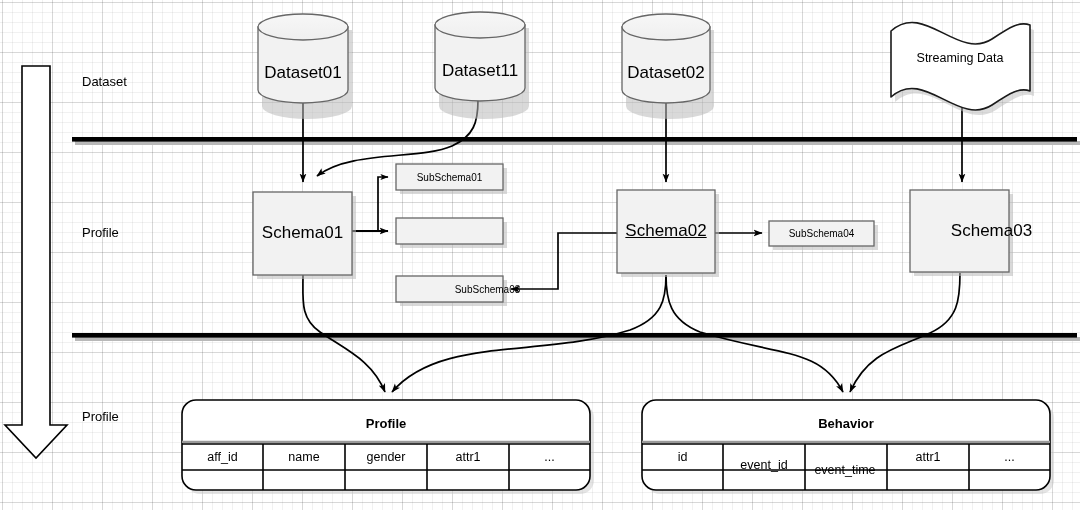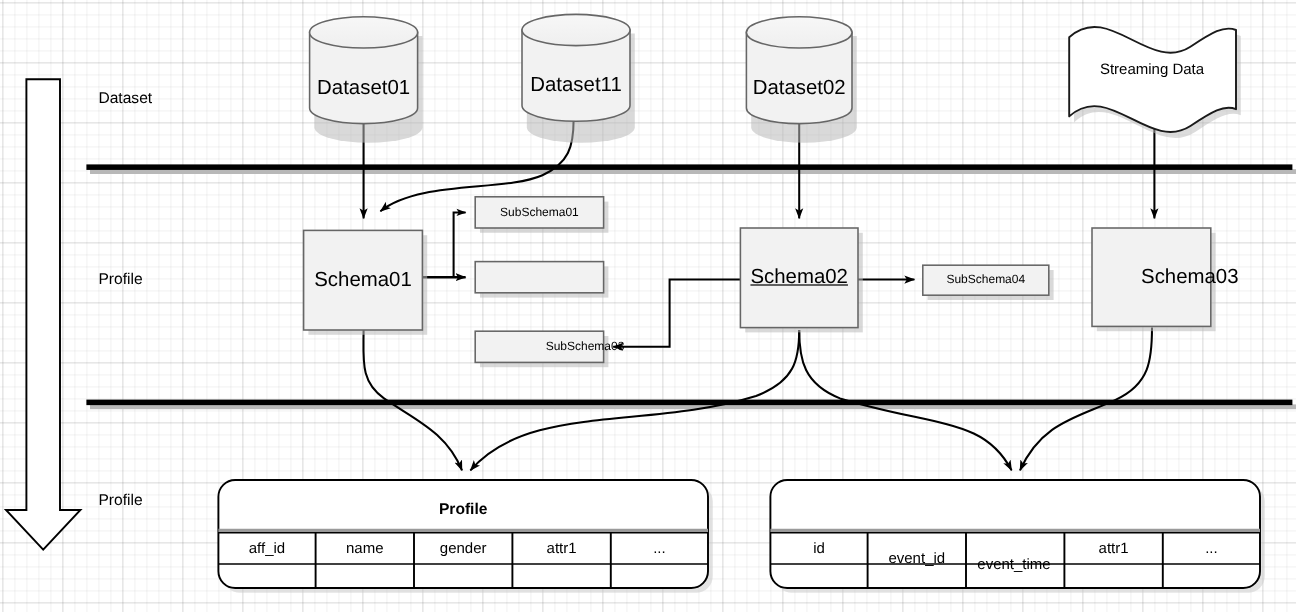--- a/index.html
+++ b/index.html
@@ -222,20 +222,21 @@
   <div class="node-text tbl-cell" style="left:345px; top:444px; width:82px; height:26px;">gender</div>
   <div class="node-text tbl-cell" style="left:427px; top:444px; width:82px; height:26px;">attr1</div>
   <div class="node-text tbl-cell" style="left:509px; top:444px; width:81px; height:26px;">...</div>
 
   <div class="node-text tbl-cell" style="left:182px; top:470px; width:81px; height:20px;"></div>
   <div class="node-text tbl-cell" style="left:263px; top:470px; width:82px; height:20px;"></div>
   <div class="node-text tbl-cell" style="left:345px; top:470px; width:82px; height:20px;"></div>
   <div class="node-text tbl-cell" style="left:427px; top:470px; width:82px; height:20px;"></div>
   <div class="node-text tbl-cell" style="left:509px; top:470px; width:81px; height:20px;"></div>
 
+  <div class="node-text tbl-title" style="left:642px; top:410px; width:408px; height:26px;">Behavior</div>
   <div class="node-text tbl-cell" style="left:642px; top:444px; width:81px; height:26px;">id</div>
   <div class="node-text tbl-cell" style="left:723px; top:444px; width:82px; height:42px;">event_id</div>
   <div class="node-text tbl-cell" style="left:805px; top:457px; width:80px; height:26px;">event_time</div>
   <div class="node-text tbl-cell" style="left:887px; top:444px; width:82px; height:26px;">attr1</div>
   <div class="node-text tbl-cell" style="left:969px; top:444px; width:81px; height:26px;">...</div>
 
   <div class="node-text tbl-cell" style="left:642px; top:470px; width:81px; height:20px;"></div>
   <div class="node-text tbl-cell" style="left:723px; top:470px; width:82px; height:20px;"></div>
   <div class="node-text tbl-cell" style="left:805px; top:470px; width:82px; height:20px;"></div>
   <div class="node-text tbl-cell" style="left:887px; top:470px; width:82px; height:20px;"></div>

